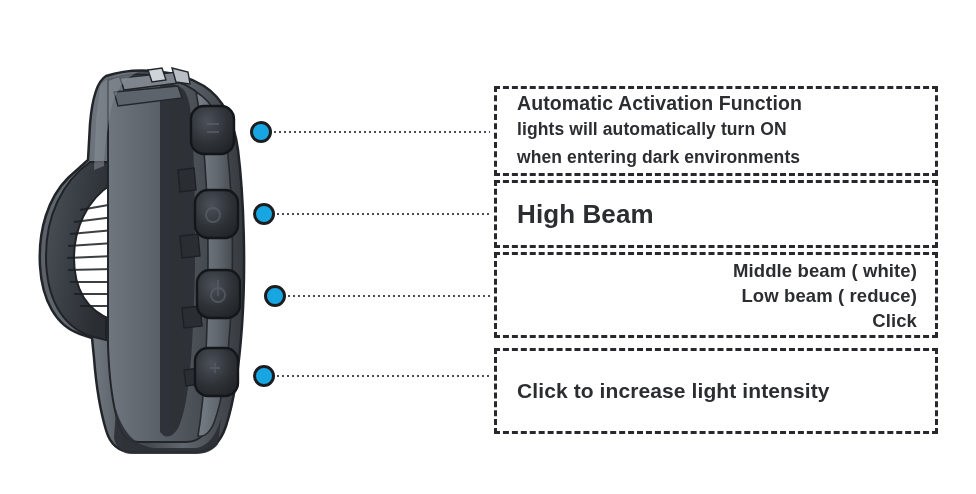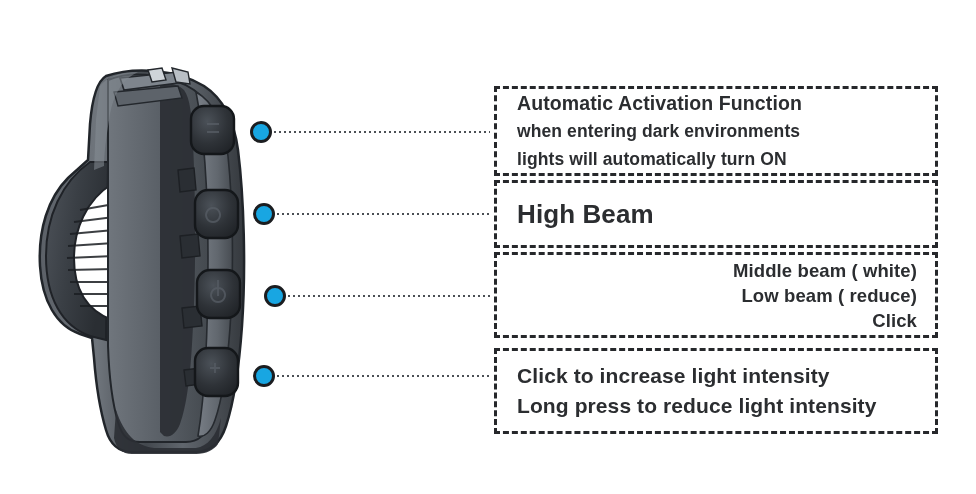--- a/index.html
+++ b/index.html
@@ -205,32 +205,31 @@
   <div class="leader" style="left:288px; top:294px; width:202px;"></div>
   <div class="leader" style="left:277px; top:374px; width:213px;"></div>
 
   <div class="callout-dot" style="left:250px; top:121px;"></div>
   <div class="callout-dot" style="left:253px; top:203px;"></div>
   <div class="callout-dot" style="left:264px; top:285px;"></div>
   <div class="callout-dot" style="left:253px; top:365px;"></div>
 
   <div class="info-box" id="box-1">
     <div class="line t1 w-bold">Automatic Activation Function</div>
+    <div class="line t2 w-semi">lights will automatically turn ON</div>
     <div class="line t3 w-semi">when entering dark environments</div>
-    <div class="line t2 w-semi">lights will automatically turn ON</div>
   </div>
 
   <div class="info-box" id="box-2">
     <div class="line w-bold">High Beam</div>
   </div>
 
   <div class="info-box" id="box-3">
     <div class="line w-bold">Middle beam ( white)</div>
     <div class="line w-bold">Low beam ( reduce)</div>
     <div class="line w-bold">Click</div>
   </div>
 
   <div class="info-box" id="box-4">
     <div class="line w-bold">Click to increase light intensity</div>
-    <div class="line w-bold">Long press to reduce light intensity</div>
   </div>
 
 </div>
 
 </body></html>

